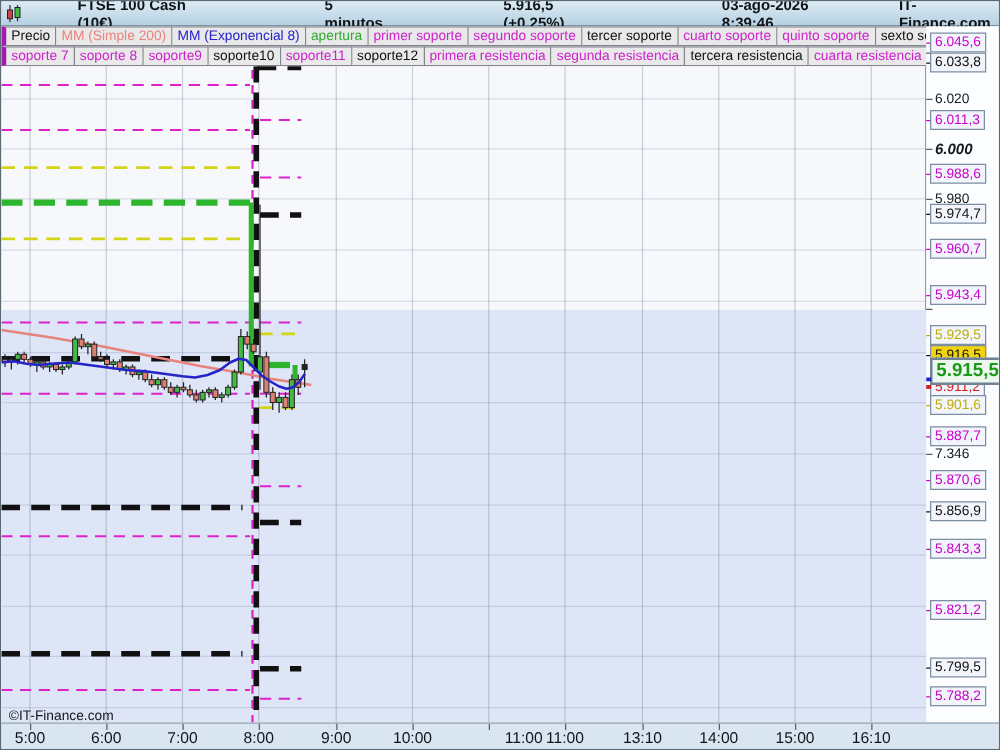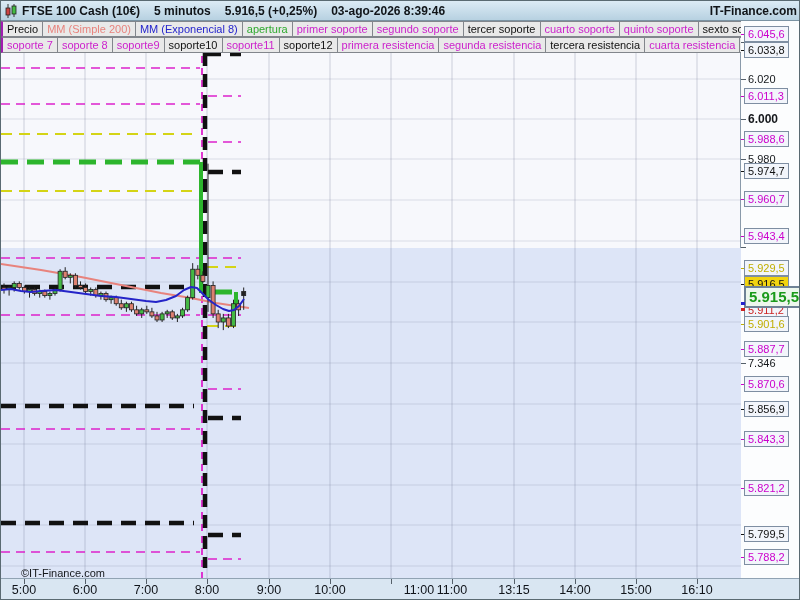--- a/index.html
+++ b/index.html
@@ -2,37 +2,37 @@
 <html><head>
 <meta charset="utf-8">
 <style>
   html,body{margin:0;padding:0;background:#9aa4ae;}
   *{box-sizing:border-box;font-family:"Liberation Sans",sans-serif;}
   #app{position:relative;width:800px;height:600px;background:#eef1f8;border:1px solid #5a6a72;overflow:hidden;}
 
   
   #titlebar{position:absolute;left:0;top:0;width:800px;height:20px;
     background:linear-gradient(#dcebf5,#b7d1e1);border-bottom:1px solid #7b93a3;
-    display:flex;align-items:center;font-size:12px;font-weight:bold;color:#101418;}
+    display:flex;align-items:center;font-size:12px;font-weight:bold;color:#101418;gap:40px;}
   #titlebar .sp{width:14px;}
   #title-icon{width:14px;height:14px;margin-left:3px;margin-right:4px;flex:0 0 auto;}
   #brand{margin-left:auto;margin-right:4px;font-weight:bold;}
 
   
   #legend{position:absolute;left:0;top:20px;width:740px;height:32px;background:#c2c6cc;overflow:hidden;}
   .lrow{height:16px;white-space:nowrap;overflow:hidden;}
   .chip{display:inline-block;height:16px;line-height:15px;padding:0 4px;font-size:11px;
     background:#e9e9e9;border:1px solid #82868c;border-left:none;vertical-align:top;}
-  .chip:first-child{border-left:2px solid #a21caf;text-align:right;}
+  .chip:first-child{border-left:4px solid #a21caf;text-align:right;}
 
   
   #plot{position:absolute;left:0;top:52px;width:740px;height:525px;background:#f7f8fc;border-right:1px solid #8a9aaa;}
   #band-lower{position:absolute;left:0;top:195px;width:740px;height:330px;background:#dde5f7;}
   #chart-svg{position:absolute;left:0;top:0;}
-  #plot-footer{position:absolute;left:20px;top:514px;font-size:11px;color:#15181c;z-index:6;}
+  #plot-footer{position:absolute;left:6px;top:514px;font-size:11px;color:#15181c;z-index:6;}
 
   
   #price-axis{position:absolute;left:740px;top:20px;width:60px;height:557px;background:#fcfdfe;}
   .ptick{position:absolute;left:0;width:5px;height:1px;background:#55606a;}
   .plab{position:absolute;left:7px;transform:translateY(-50%);font-size:11px;color:#15181c;white-space:nowrap;}
   .plab.bold{font-weight:bold;font-size:12px;}
   .pbox{position:absolute;left:3px;transform:translateY(-50%);font-size:11px;line-height:14px;
     padding:0 3px;background:#f2f5fb;border:1px solid #7e8ea2;white-space:nowrap;z-index:3;}
   .pbox.cur{font-size:15px;font-weight:bold;line-height:18px;background:#edf7ed;border:2px solid #6f8296;z-index:4;}
   .mk{position:absolute;left:0;width:4px;height:3px;z-index:5;}
@@ -227,21 +227,21 @@
       </svg>
     <div id="plot-footer">©IT-Finance.com</div>
   </div>
 
   <div id="price-axis">
       <div class="ptick" style="top: 21px;"></div>
       <div class="plab" style="top: 21px;">6.040</div>
       <div class="ptick" style="top: 58px;"></div>
       <div class="plab" style="top: 58px;">6.020</div>
       <div class="ptick" style="top: 98px;"></div>
-      <div class="plab bold" style="top: 98px;">6.000</div>
+      <div class="plab bold" style="top: 98px; font-style: italic;">6.000</div>
       <div class="ptick" style="top: 138px;"></div>
       <div class="plab" style="top: 138px;">5.980</div>
       <div class="ptick" style="top: 226px;"></div>
       <div class="plab" style="top: 226px; margin-top: 40px;">5.940</div>
       <div class="ptick" style="top: 342px;"></div>
       <div class="plab" style="top: 342px;">7.346</div>
       <div class="ptick" style="top: 13px; background: rgb(204, 0, 204);"></div>
       <div class="pbox" style="top: 13px; color: rgb(204, 0, 204);">6.045,6</div>
       <div class="ptick" style="top: 29px; background: rgb(17, 17, 17);"></div>
       <div class="pbox" style="top: 29px; color: rgb(17, 17, 17);">6.033,8</div>
@@ -293,21 +293,21 @@
       <div class="tlab" style="left: 206px;">8:00</div>
       <div class="ttick" style="left: 268px;"></div>
       <div class="tlab" style="left: 268px;">9:00</div>
       <div class="ttick" style="left: 329px;"></div>
       <div class="tlab" style="left: 329px;">10:00</div>
       <div class="ttick" style="left: 390px;"></div>
       <div class="tlab" style="left: 390px; margin-left: 28px;">11:00</div>
       <div class="ttick" style="left: 451px;"></div>
       <div class="tlab" style="left: 451px;">11:00</div>
       <div class="ttick" style="left: 513px;"></div>
-      <div class="tlab" style="left: 513px;">13:15</div>
+      <div class="tlab" style="left: 513px;">13:10</div>
       <div class="ttick" style="left: 574px;"></div>
       <div class="tlab" style="left: 574px;">14:00</div>
       <div class="ttick" style="left: 635px;"></div>
       <div class="tlab" style="left: 635px;">15:00</div>
       <div class="ttick" style="left: 696px;"></div>
       <div class="tlab" style="left: 696px;">16:10</div>
     </div>
 
 </div>
 

